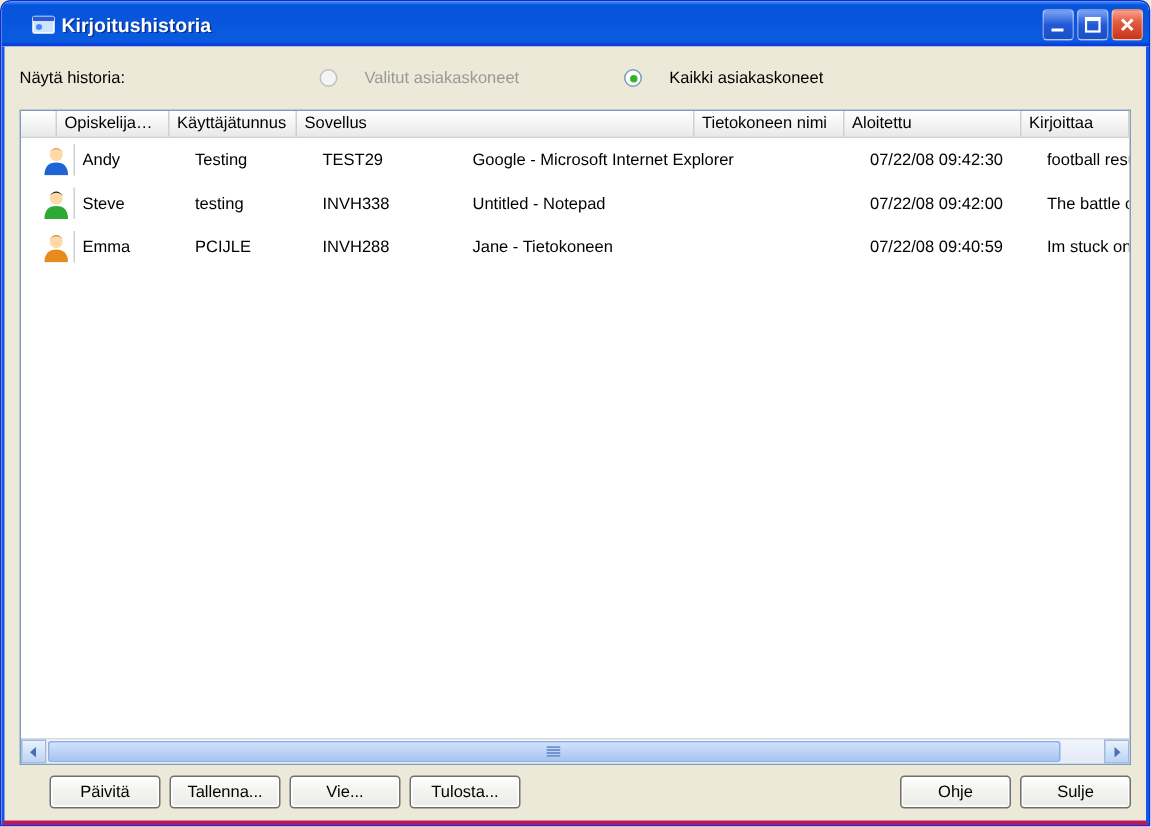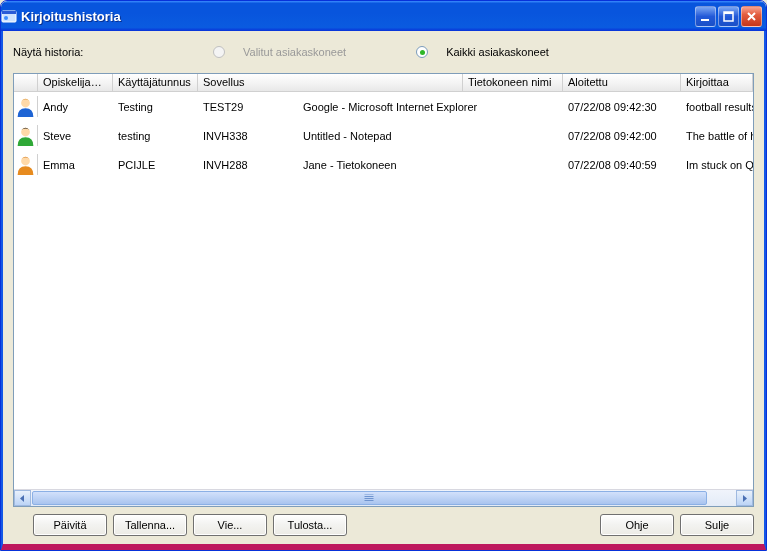--- a/index.html
+++ b/index.html
@@ -20,21 +20,21 @@
     display: flex;
     flex-direction: column;
     border-radius: 7px 7px 0 0;
     overflow: hidden;
   }
   .titlebar {
     height: 30px;
     background: linear-gradient(to bottom, #3b8cff 0%, #0855dd 8%, #0855dd 40%, #0a5be0 88%, #0831d9 100%);
     display: flex;
     align-items: center;
-    padding: 0 4px 0 0;
+    padding: 0 4px 0 20px;
     color: #fff;
     font-weight: bold;
     font-size: 13px;
     border-radius: 6px 6px 0 0;
   }
   .titlebar-icon {
     width: 16px; height: 16px;
     margin-right: 4px;
     display: inline-flex;
     align-items: center;
@@ -58,21 +58,21 @@
   }
   .win-btn svg { display:block; }
   .client {
     flex: 1;
     display: flex;
     flex-direction: column;
     padding: 8px 10px 8px 10px;
     background: #ece9d8;
     border-left: 2px solid #1457e6;
     border-right: 2px solid #1457e6;
-    border-bottom: 6px solid #be185d;
+    border-bottom: 3px solid #be185d;
   }
   .filter-row {
     display: flex;
     align-items: center;
     height: 26px;
     margin-bottom: 8px;
     gap: 0;
   }
   .filter-label { width: 200px; color: #000; }
   .radio-wrap { display:flex; align-items:center; gap:18px; color:#000; margin-right: 70px; justify-content: space-between; }
@@ -113,20 +113,21 @@
   .c-icon { width:24px; border-right:1px solid #d0d0d0; }
   .c-name { width:75px; }
   .c-login { width:85px; }
   .c-pc   { width:100px; }
   .c-app  { width:265px; }
   .c-start{ width:118px; }
   .c-typ  { flex:1; }
   .rows {
     flex:1;
     overflow:hidden;
+    padding-left:12px;
   }
   .row {
     display:flex;
     height:29px;
     align-items:center;
     color:#000;
   }
   .cell {
     padding: 0 5px;
     white-space:nowrap;

